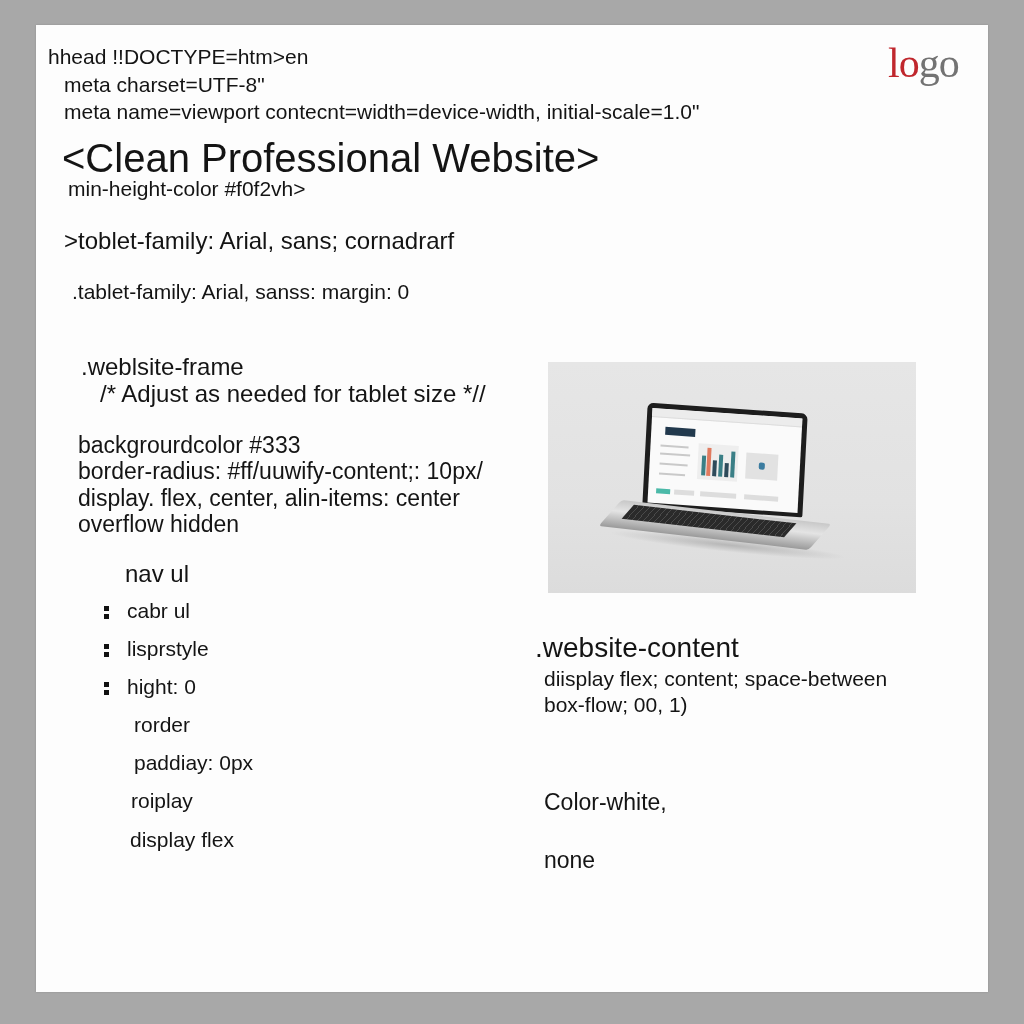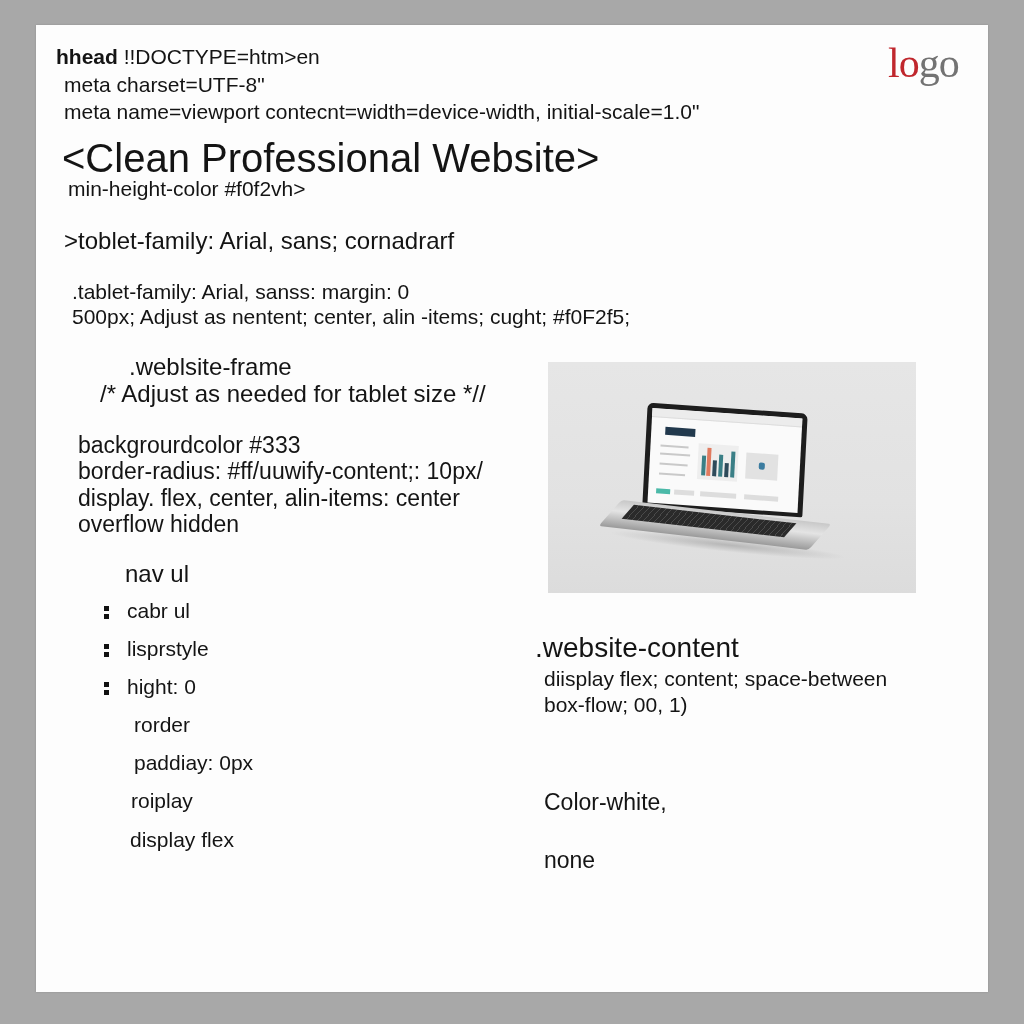--- a/index.html
+++ b/index.html
@@ -10,21 +10,21 @@
     .sheet {
       position:absolute; left:36px; top:25px; width:952px; height:967px;
       background:#fdfdfd; box-shadow:0 0 2px rgba(0,0,0,0.15);
     }
     .t { position:absolute; white-space:nowrap; line-height:1.15; }
     .s21 { font-size:21px; }
     .s23 { font-size:23px; }
     .s24 { font-size:24px; }
     .s36 { font-size:40px; }
     .s28 { font-size:28px; }
-    .bold { font-weight:bold;margin-left:8px; }
+    .bold { font-weight:normal; }
     .logo {
       position:absolute; left:852px; top:14px; font-family:"Liberation Serif","DejaVu Serif",serif;
       font-size:42px; letter-spacing:-1px;
     }
     .logo .a { color:#c0272d; }
     .logo .b { color:#737373; }
     .bullet { display:inline-block; width:5px; margin-right:18px; vertical-align:middle; }
     .bullet i { display:block; width:5px; height:5px; background:#111; margin:3px 0; }
 
     
@@ -81,23 +81,22 @@
   </div>
   <div class="t s21" style="left:28px;top:48px;">meta charset=UTF-8"</div>
   <div class="t s21" style="left:28px;top:75px;">meta name=viewport contecnt=width=device-width, initial-scale=1.0"</div>
 
   <div class="t s36" style="left:26px;top:110px;">&lt;Clean Professional Website&gt;</div>
   <div class="t s21" style="left:32px;top:152px;">min-height-color #f0f2vh&gt;</div>
 
   <div class="t s24" style="left:28px;top:202px;">&gt;toblet-family: Arial, sans; cornadrarf</div>
 
   <div class="t s21" style="left:36px;top:255px;">.tablet-family: Arial, sanss: margin: 0</div>
-  <div class="t s21" style="left:36px;top:280px;">500px;  Adjust as nentent; center, alin -items; cught; #f0F2f5;</div>
 
-  <div class="t s24" style="left:45px;top:328px;margin-left:48px;">.weblsite-frame</div>
+  <div class="t s24" style="left:45px;top:328px;">.weblsite-frame</div>
   <div class="t s24" style="left:64px;top:355px;">/* Adjust as needed for tablet size *//</div>
 
   <div class="t s23" style="left:42px;top:407px;">backgrourdcolor #333</div>
   <div class="t s23" style="left:42px;top:433px;">border-radius: #ff/uuwify-content;: 10px/</div>
   <div class="t s23" style="left:42px;top:486px;">overflow hidden</div>
   <div class="t s23" style="left:42px;top:460px;">display. flex, center, alin-items: center</div>
 
   <div class="t s24" style="left:89px;top:535px;">nav ul</div>
 
   <div class="t s21" style="left:68px;top:574px;">

